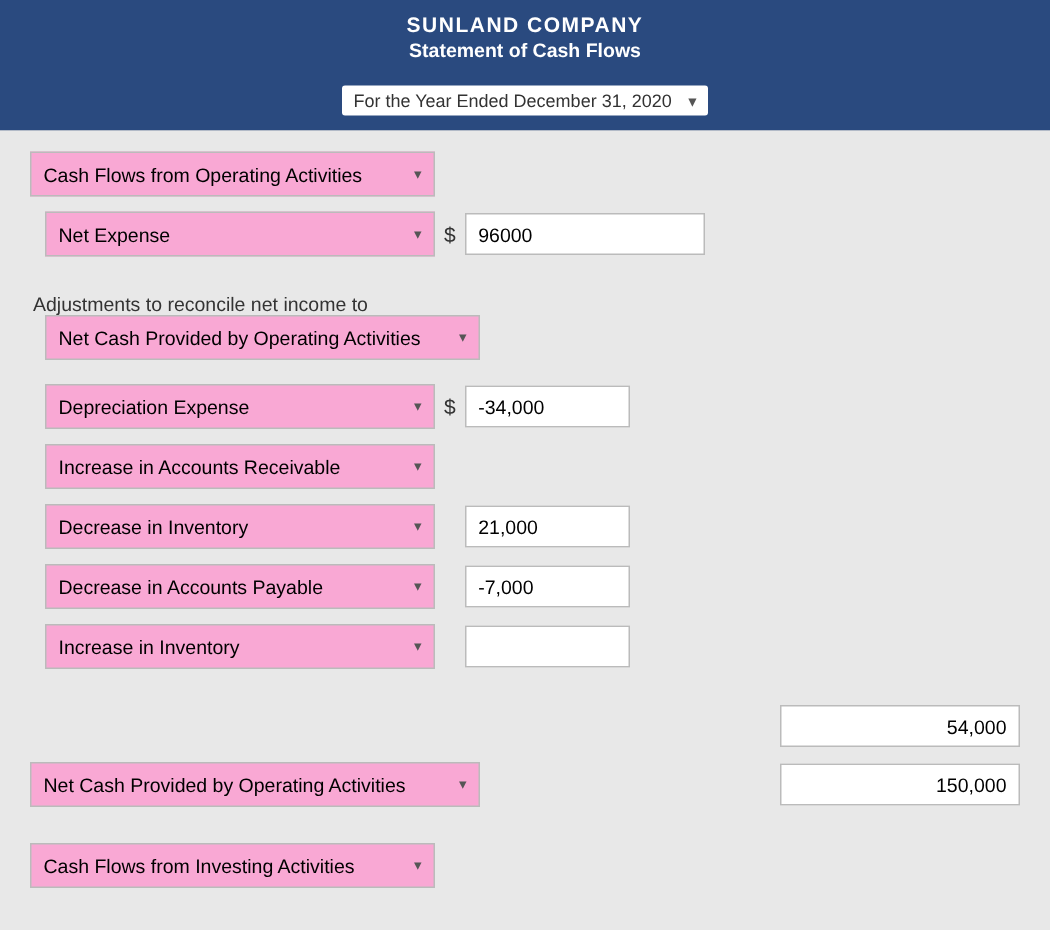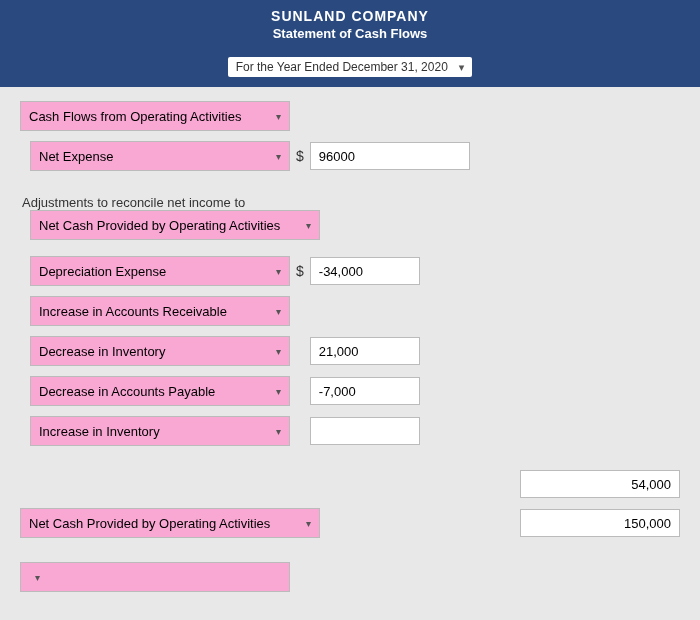--- a/index.html
+++ b/index.html
@@ -263,17 +263,18 @@
     <div style="flex:1;"></div>
     <div class="result-box">
       <span>150,000</span>
     </div>
   </div>
 
   <div class="spacer"></div>
 
   <div class="row">
     <div class="dropdown-box wide-dropdown">
+      <span>Cash Flows from Investing Activities</span>
       <span class="chevron">▾</span>
     </div>
   </div>
 
 </div>
 
 </body></html>

